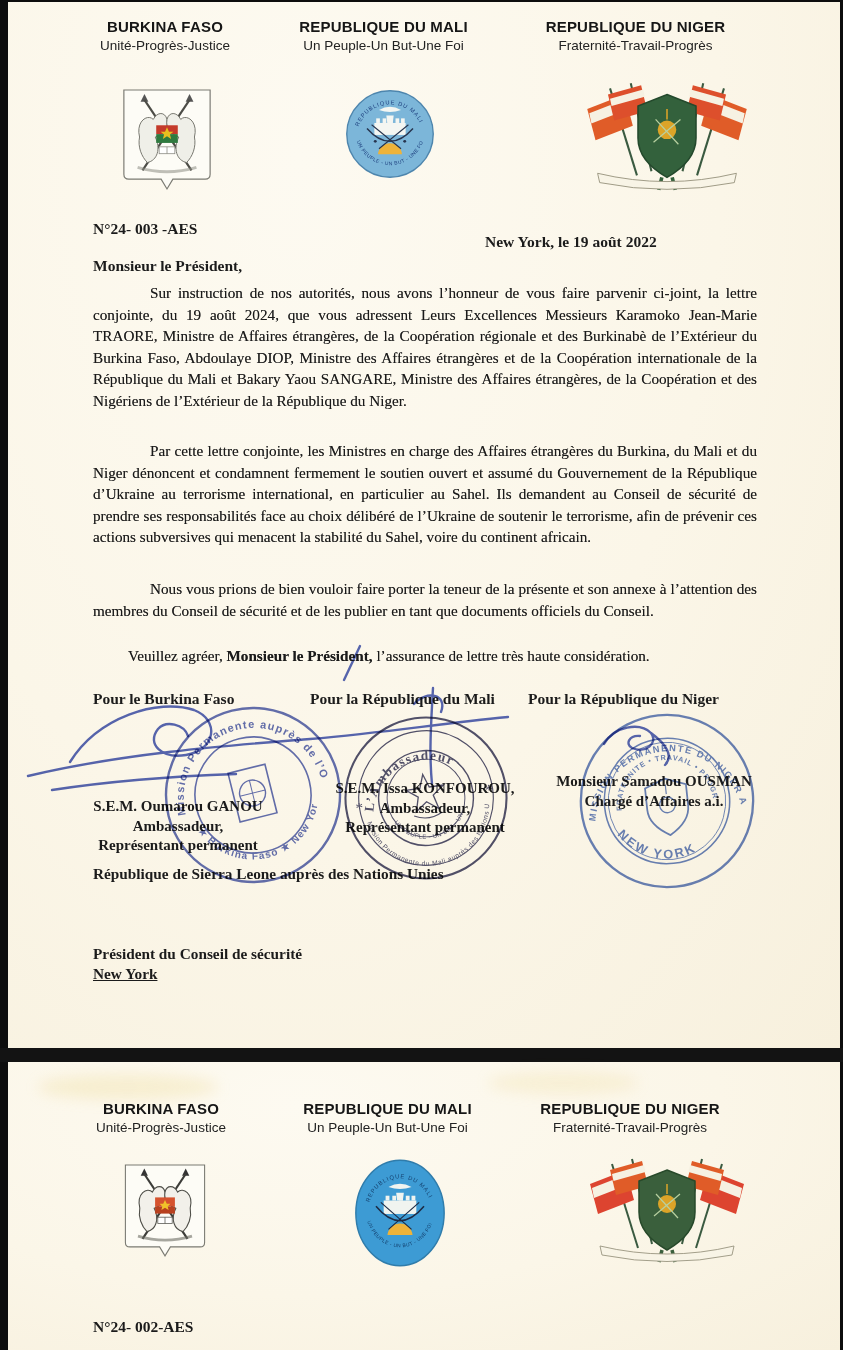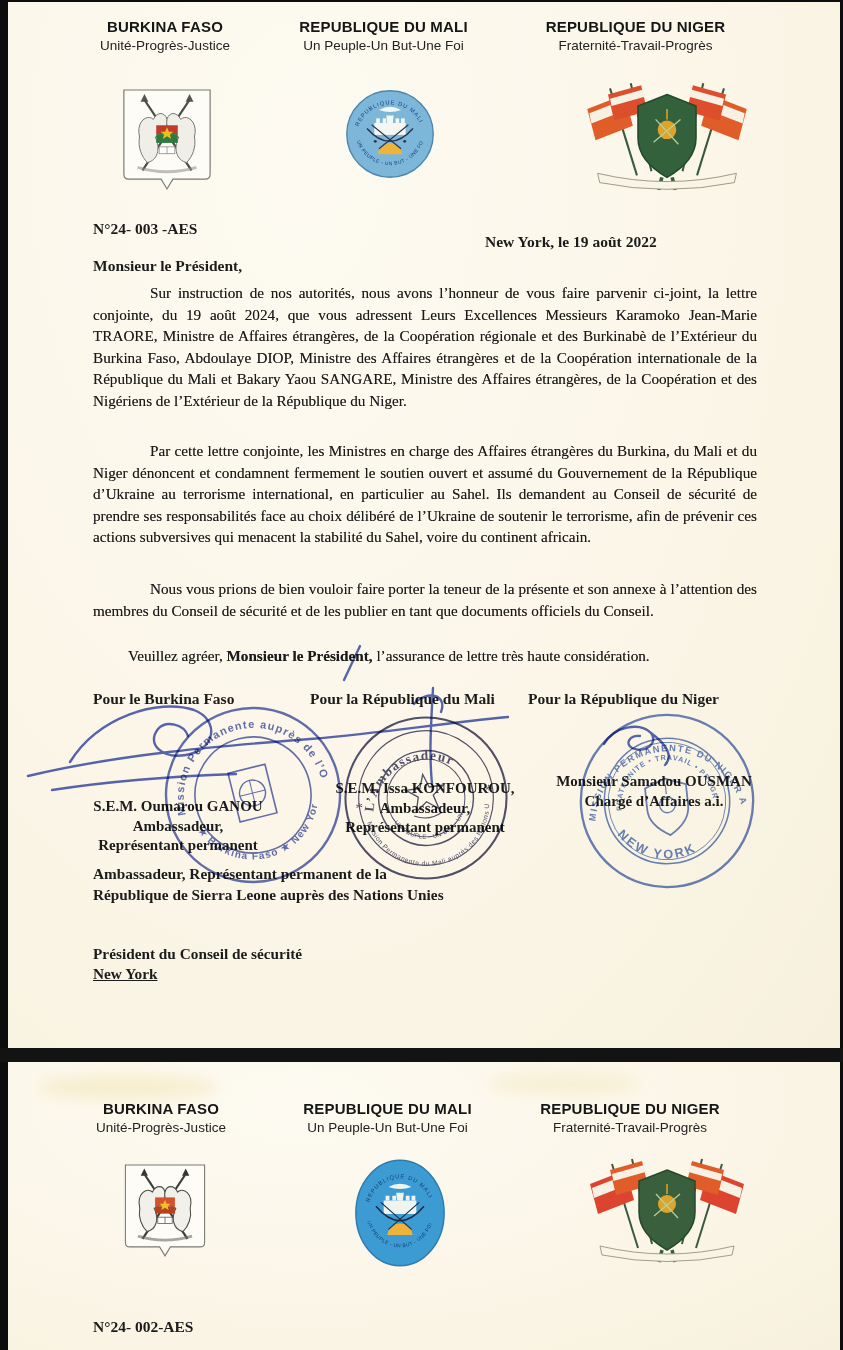--- a/index.html
+++ b/index.html
@@ -236,21 +236,20 @@
       <path d="M62,130 C90,85 150,66 186,78 C212,88 208,118 178,123 C154,127 138,112 150,97 C158,88 176,92 180,104"></path>
       <path d="M20,144 C120,120 240,112 302,107 C382,100 428,92 500,85"></path>
       <path d="M44,158 C110,148 170,144 228,142"></path>
       <path d="M425,56 C423,92 421,122 424,152"></path>
       <path d="M406,72 C418,58 440,62 433,80"></path>
       <path d="M596,112 C606,94 632,90 643,101 C651,111 637,122 624,116 C617,112 621,103 632,104 M643,101 C658,112 666,124 657,133"></path>
     </g>
   </svg>
 
   <div class="abs" style="left:85px;top:862px;z-index:2;">
-    <div class="addressee">Ambassadeur, Représentant permanent de la</div>
     <div class="addressee">République de Sierra Leone auprès des Nations Unies</div>
   </div>
 
   <div class="abs recipient" style="left:85px;top:943px;">Président du Conseil de sécurité</div>
   <div class="abs recipient underline" style="left:85px;top:963px;">New York</div>
 </div>
 
 <div class="abs" style="left:0;top:1048px;width:843px;height:14px;background:#131313;"></div>
 
 <div class="page" id="page2">

